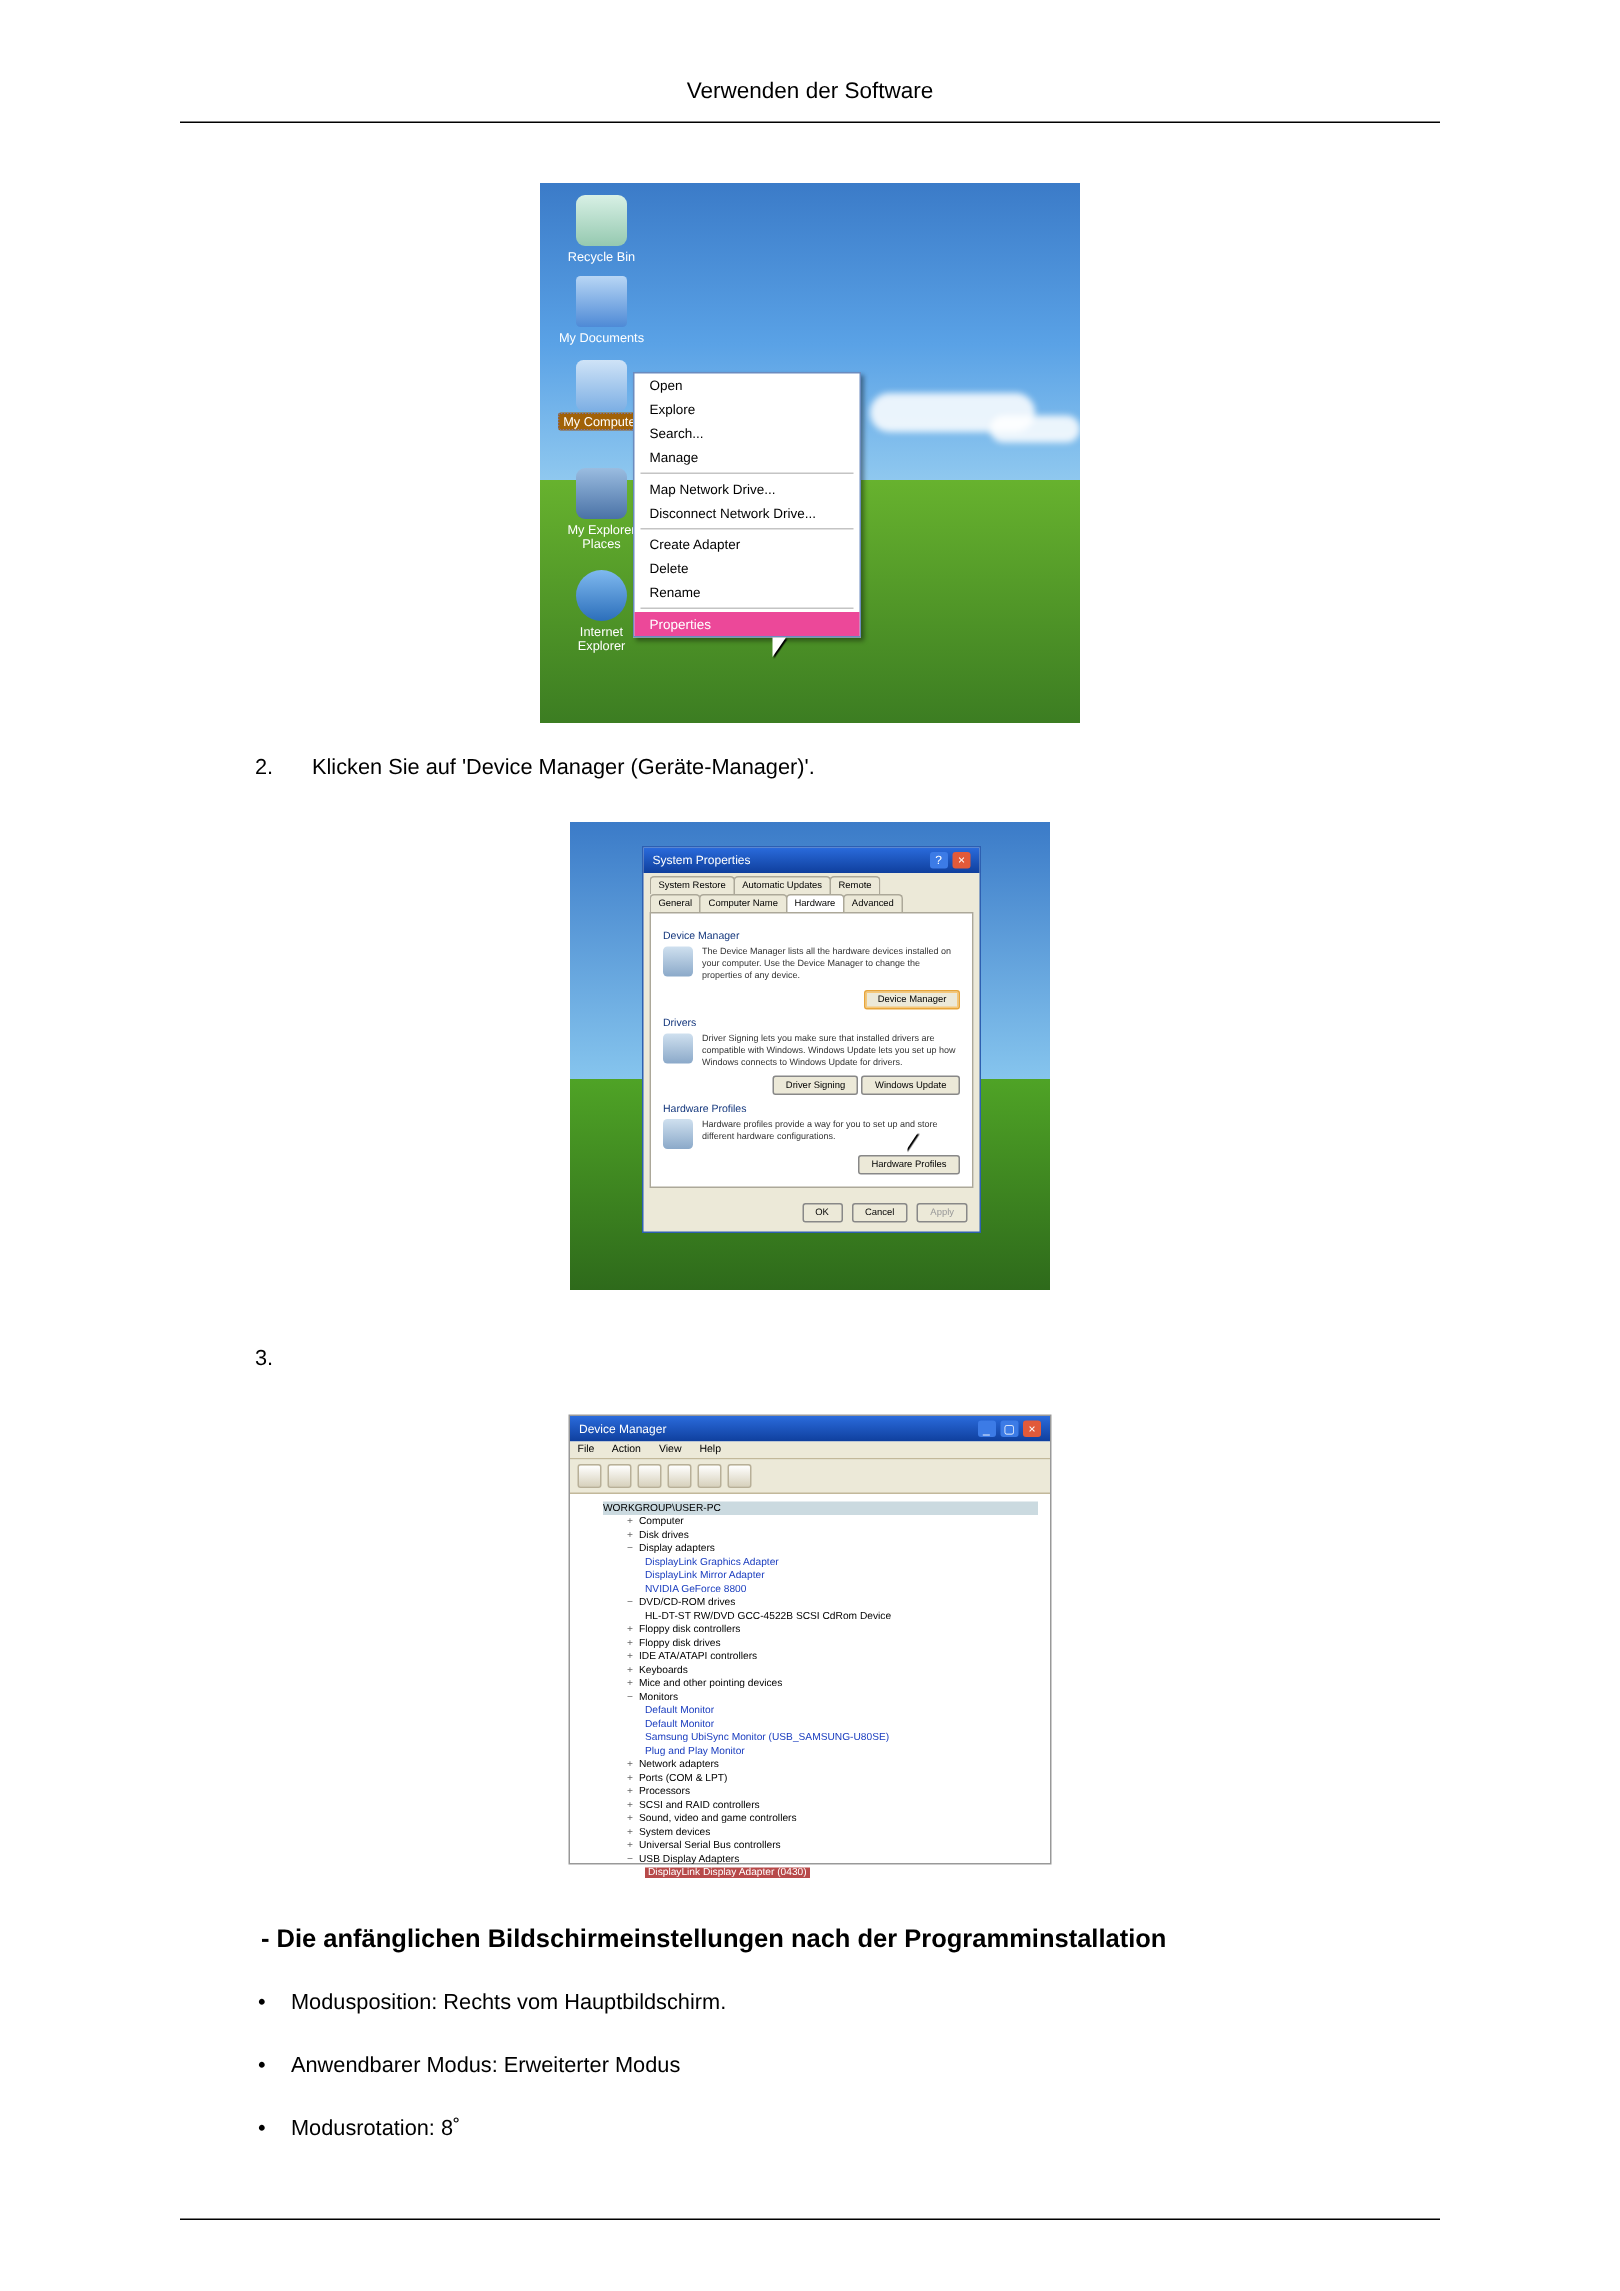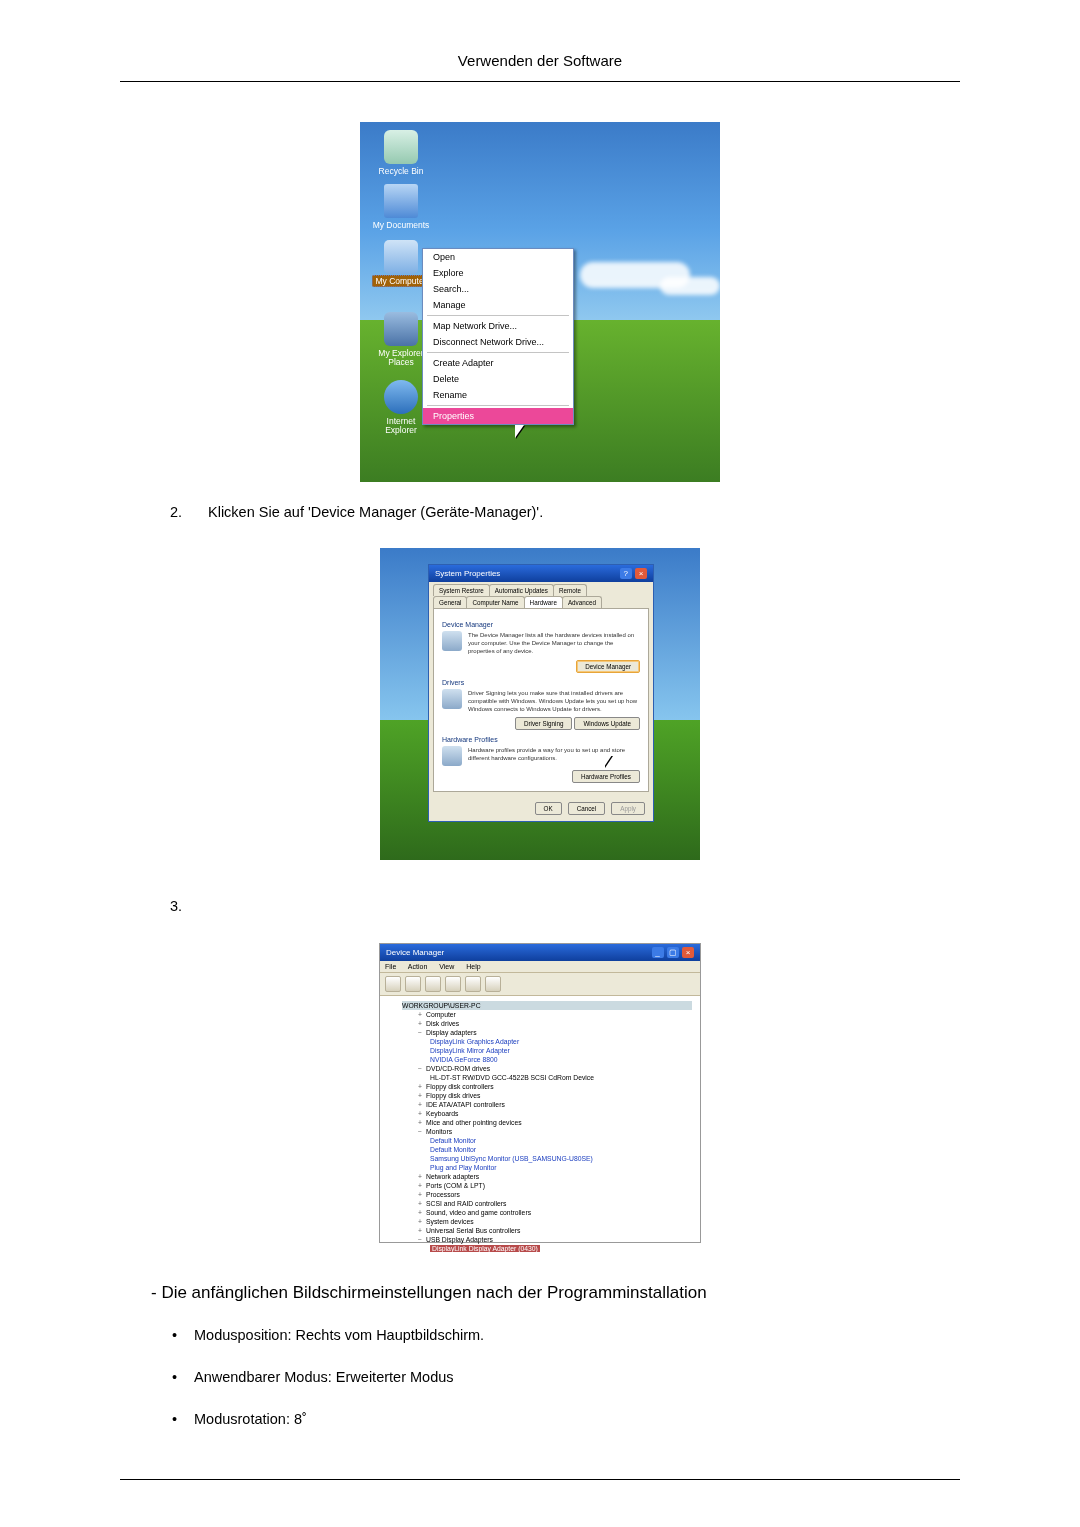--- a/index.html
+++ b/index.html
@@ -69,21 +69,21 @@
   .tree{padding:5px 8px}
   .tree ul{list-style:none;margin:0;padding:0 0 0 14px}
   .tree li{padding:1px 0;white-space:nowrap}
   .root{background:#cbdae0}
   .tree .cat{color:#000}
   .tree .hl{color:#1a3dbf}
   .tree .sel{background:#b74a4a;color:#fff;display:inline-block;padding:0 2px}
   .tree .box{display:inline-block;width:8px;text-align:center;color:#666;margin-right:2px}
 
   
-  .section-heading{font-size:17px;font-weight:normal;margin:8px 0 24px 31px}
+  .section-heading{font-size:17px;font-weight:bold;margin:8px 0 24px 54px}
   .bullets{margin:0 0 0 74px;padding:0;list-style:none}
   .bullets li{position:relative;padding:0 0 26px 0;font-size:14.5px}
   .bullets li::before{content:"•";position:absolute;left:-22px;top:0}
   hr.footer-rule{border:none;border-top:1px solid #000;margin:26px 0 0}
 </style>
 </head>
 <body>
 
 <div class="page">
   <div class="header">Verwenden der Software</div>

